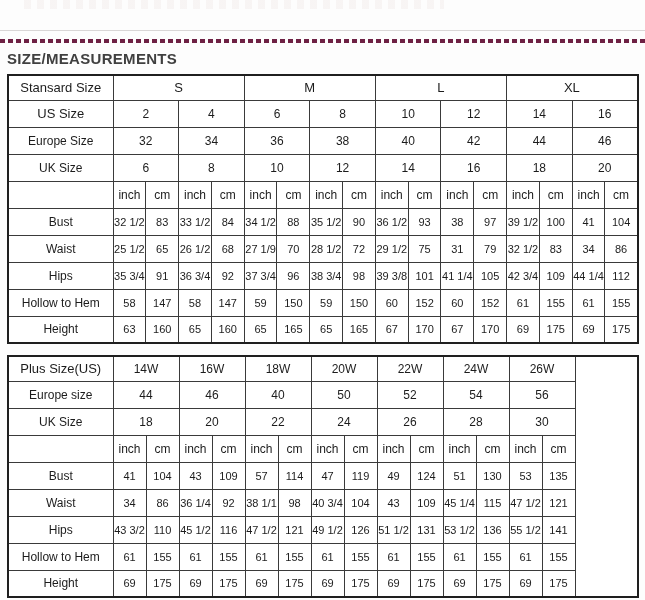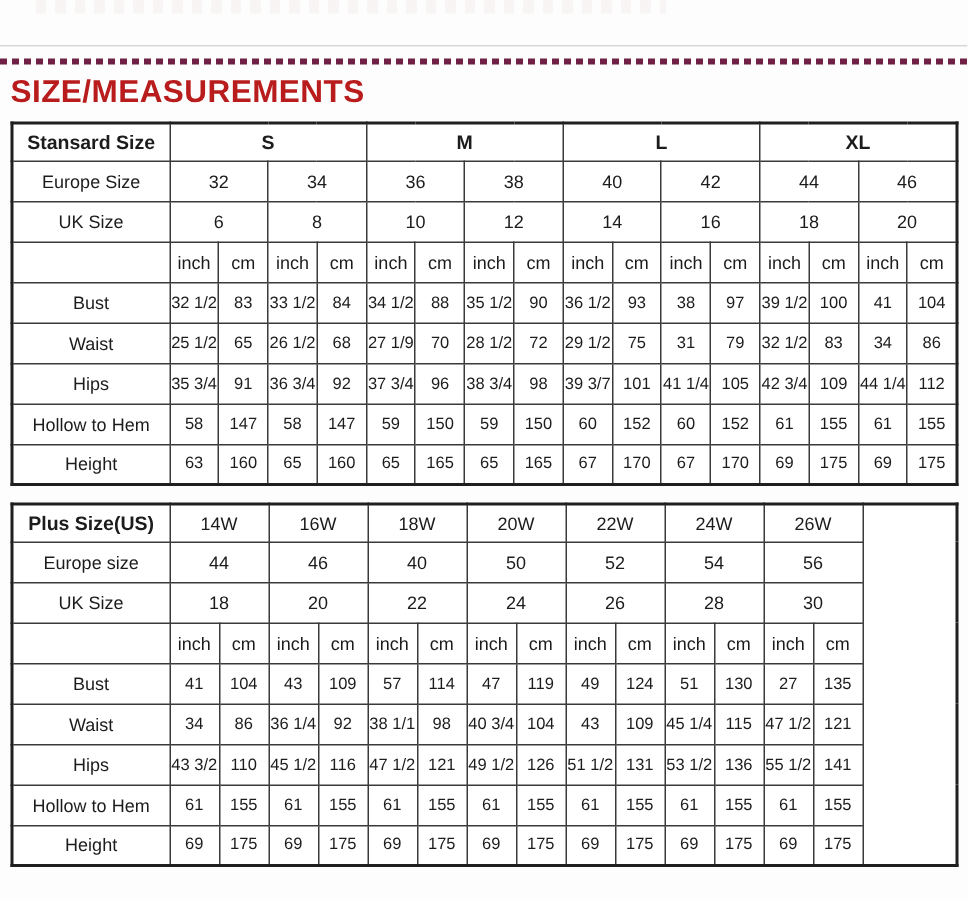--- a/index.html
+++ b/index.html
@@ -13,37 +13,37 @@
     height:9px;margin:0 0 0 24px;width:420px;
     background:repeating-linear-gradient(90deg,#f4efee 0 7px,#fdfdfd 7px 13px);
     opacity:.6;
   }
   .thin-gray-line{height:1px;background:#d9d6d6;margin-top:21px;}
   .dashed-line{
     height:4px;margin-top:8px;
     background:repeating-linear-gradient(90deg,#6e2144 0 5px,transparent 5px 8px);
   }
   .page-title{
-    color:#b91c1c;font-size:21px;font-weight:bold;
+    color:#404040;font-size:15px;font-weight:bold;
     margin:7px 0 7px 7px;letter-spacing:.3px;
   }
   table{
     border-collapse:collapse;table-layout:fixed;
     background:#fff;margin-left:7px;
     border:2px solid #1f1f1f;
   }
   td{
     border:1px solid #3a3a3a;
     text-align:center;vertical-align:middle;
     padding:0;font-size:12px;font-weight:normal;
     white-space:nowrap;overflow:hidden;
   }
   tr{height:27px;}
   tr.header-row{height:25px;}
-  td.bold{font-weight:bold;font-size:13px;}
+  td.bold{font-weight:normal;font-size:13px;}
   td.val{font-size:11px;}
   #standard-table{margin-bottom:11px;}
   td[data-name="empty-column"]{background:#fff;}
 </style>
 </head>
 <body>
 
 <div class="top-artifact" data-name="cropped-top-text-artifact"></div>
 <div class="thin-gray-line" data-name="horizontal-rule"></div>
 <div class="dashed-line" data-name="dashed-separator"></div>
@@ -70,20 +70,31 @@
       <col style="width: 32.8px;">
       <col style="width: 32.8px;">
     </colgroup>
     <tbody>
       <tr class="header-row">
         <td class="bold" data-name="size-header-label">Stansard Size</td>
         <td colspan="4" class="bold" data-name="size-group-header">S</td>
         <td colspan="4" class="bold" data-name="size-group-header">M</td>
         <td colspan="4" class="bold" data-name="size-group-header">L</td>
         <td colspan="4" class="bold" data-name="size-group-header">XL</td>
+      </tr>
+      <tr>
+        <td class="bold" data-name="size-row-label">US Size</td>
+        <td colspan="2" data-name="size-value">2</td>
+        <td colspan="2" data-name="size-value">4</td>
+        <td colspan="2" data-name="size-value">6</td>
+        <td colspan="2" data-name="size-value">8</td>
+        <td colspan="2" data-name="size-value">10</td>
+        <td colspan="2" data-name="size-value">12</td>
+        <td colspan="2" data-name="size-value">14</td>
+        <td colspan="2" data-name="size-value">16</td>
       </tr>
       <tr>
         <td data-name="size-row-label">Europe Size</td>
         <td colspan="2" data-name="size-value">32</td>
         <td colspan="2" data-name="size-value">34</td>
         <td colspan="2" data-name="size-value">36</td>
         <td colspan="2" data-name="size-value">38</td>
         <td colspan="2" data-name="size-value">40</td>
         <td colspan="2" data-name="size-value">42</td>
         <td colspan="2" data-name="size-value">44</td>
@@ -160,21 +171,21 @@
       <tr>
         <td data-name="measurement-label">Hips</td>
         <td class="val" data-name="measurement-value">35 3/4</td>
         <td class="val" data-name="measurement-value">91</td>
         <td class="val" data-name="measurement-value">36 3/4</td>
         <td class="val" data-name="measurement-value">92</td>
         <td class="val" data-name="measurement-value">37 3/4</td>
         <td class="val" data-name="measurement-value">96</td>
         <td class="val" data-name="measurement-value">38 3/4</td>
         <td class="val" data-name="measurement-value">98</td>
-        <td class="val" data-name="measurement-value">39 3/7</td>
+        <td class="val" data-name="measurement-value">39 3/8</td>
         <td class="val" data-name="measurement-value">101</td>
         <td class="val" data-name="measurement-value">41 1/4</td>
         <td class="val" data-name="measurement-value">105</td>
         <td class="val" data-name="measurement-value">42 3/4</td>
         <td class="val" data-name="measurement-value">109</td>
         <td class="val" data-name="measurement-value">44 1/4</td>
         <td class="val" data-name="measurement-value">112</td>
       </tr>
       <tr>
         <td data-name="measurement-label">Hollow to Hem</td>
@@ -291,21 +302,21 @@
         <td class="val" data-name="measurement-value">43</td>
         <td class="val" data-name="measurement-value">109</td>
         <td class="val" data-name="measurement-value">57</td>
         <td class="val" data-name="measurement-value">114</td>
         <td class="val" data-name="measurement-value">47</td>
         <td class="val" data-name="measurement-value">119</td>
         <td class="val" data-name="measurement-value">49</td>
         <td class="val" data-name="measurement-value">124</td>
         <td class="val" data-name="measurement-value">51</td>
         <td class="val" data-name="measurement-value">130</td>
-        <td class="val" data-name="measurement-value">27</td>
+        <td class="val" data-name="measurement-value">53</td>
         <td class="val" data-name="measurement-value">135</td>
       </tr>
       <tr>
         <td data-name="measurement-label">Waist</td>
         <td class="val" data-name="measurement-value">34</td>
         <td class="val" data-name="measurement-value">86</td>
         <td class="val" data-name="measurement-value">36 1/4</td>
         <td class="val" data-name="measurement-value">92</td>
         <td class="val" data-name="measurement-value">38 1/1</td>
         <td class="val" data-name="measurement-value">98</td>

